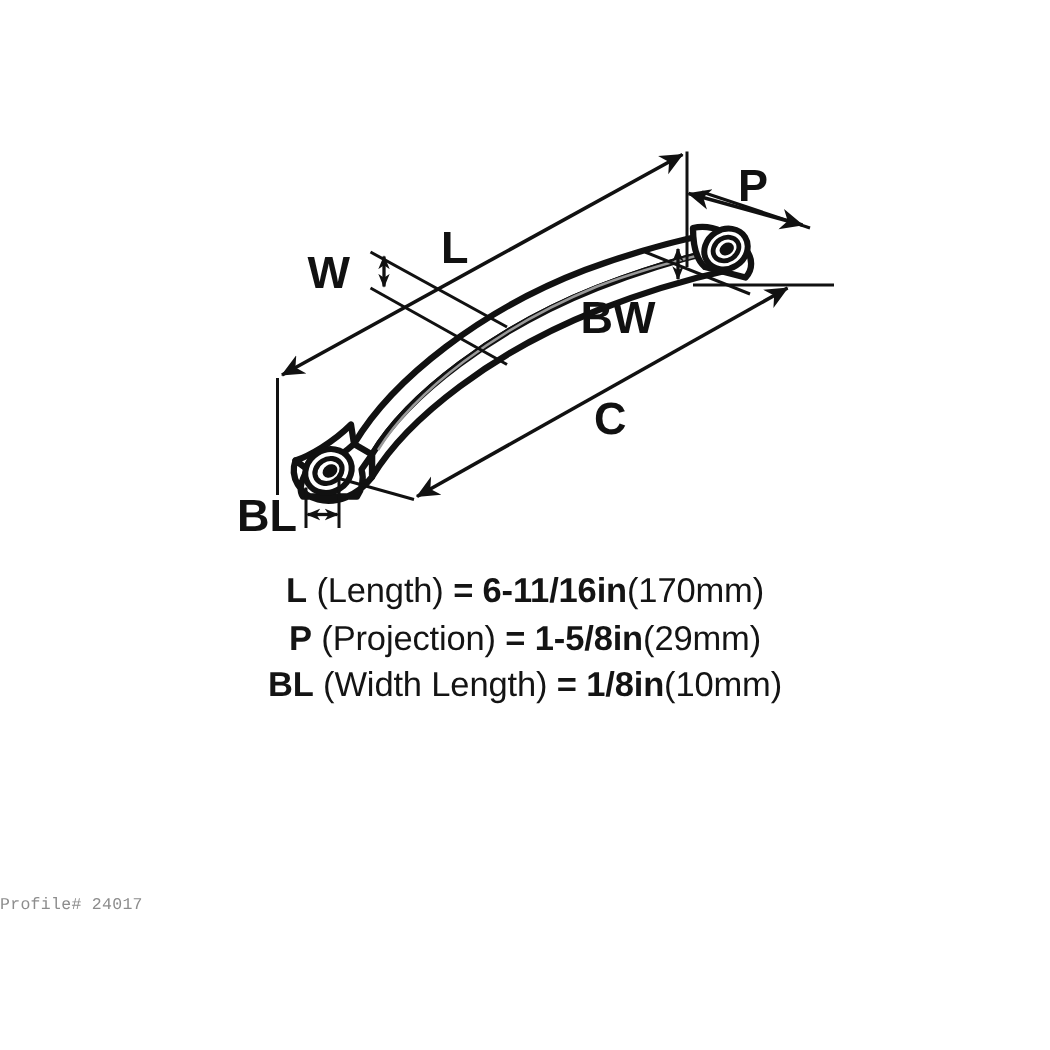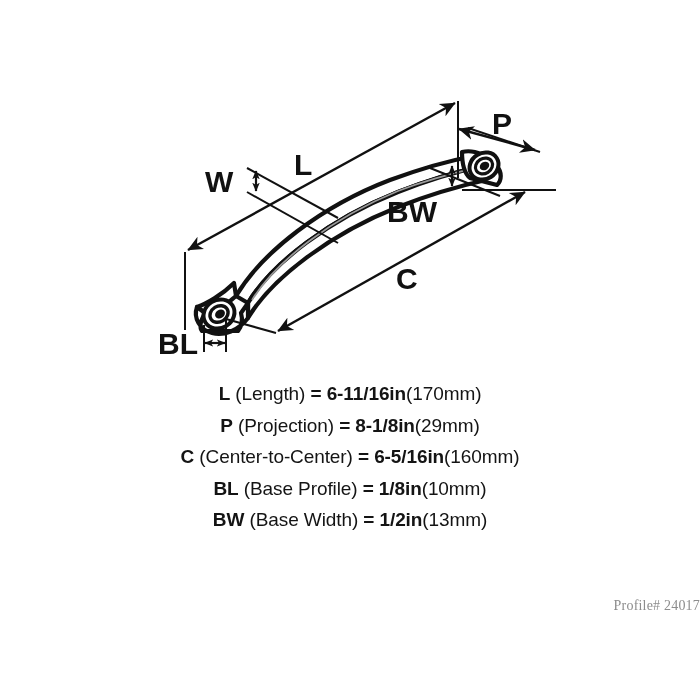--- a/index.html
+++ b/index.html
@@ -37,21 +37,21 @@
   }
   .specs {
     position: absolute;
     left: 0;
     top: 378px;
     width: 700px;
     text-align: center;
   }
   .spec-line {
     font-family: "Liberation Sans", sans-serif;
-    font-size: 19px;
+    font-size: 23px;
     line-height: 31.5px;
     color: #141414;
     white-space: nowrap;
     letter-spacing: -0.1px;
   }
   .spec-line .sym {
     font-weight: 700;
   }
   .spec-line .nm {
     font-weight: 400;
@@ -60,23 +60,23 @@
     font-weight: 700;
   }
   .spec-line .mm {
     font-weight: 400;
   }
   .profile {
     position: absolute;
     left: 0;
     top: 598px;
     width: 700px;
-    text-align: right;
-    font-family: Liberation Serif, serif;
-    font-size: 14px;
+    text-align: left;
+    font-family: Liberation Mono, monospace;
+    font-size: 11px;
     color: #8d8d8d;
     letter-spacing: 0.2px;
   }
 </style>
 </head>
 <body>
 
 <div id="sheet">
 
   <svg id="diagram" viewBox="0 0 700 380">
@@ -203,32 +203,26 @@
   </svg>
 
   <div class="specs">
 
     <div class="spec-line">
       <span class="sym">L</span><span class="nm"> (Length)</span><span class="eqv"> = </span><span class="eqv">6-11/16in</span><span class="mm">(170mm)</span>
     </div>
 
 
     <div class="spec-line">
-      <span class="sym">P</span><span class="nm"> (Projection)</span><span class="eqv"> = </span><span class="eqv">8-1/8in</span><span class="mm">(29mm)</span>
+      <span class="sym">P</span><span class="nm"> (Projection)</span><span class="eqv"> = </span><span class="eqv">1-5/8in</span><span class="mm">(29mm)</span>
     </div>
 
+
     <div class="spec-line">
-      <span class="sym">C</span><span class="nm"> (Center-to-Center)</span><span class="eqv"> = </span><span class="eqv">6-5/16in</span><span class="mm">(160mm)</span>
+      <span class="sym">BL</span><span class="nm"> (Width Length)</span><span class="eqv"> = </span><span class="eqv">1/8in</span><span class="mm">(10mm)</span>
     </div>
 
-    <div class="spec-line">
-      <span class="sym">BL</span><span class="nm"> (Base Profile)</span><span class="eqv"> = </span><span class="eqv">1/8in</span><span class="mm">(10mm)</span>
-    </div>
-
-    <div class="spec-line">
-      <span class="sym">BW</span><span class="nm"> (Base Width)</span><span class="eqv"> = </span><span class="eqv">1/2in</span><span class="mm">(13mm)</span>
-    </div>
 
   </div>
 
   <div class="profile">Profile# 24017</div>
 
 </div>
 
 </body></html>

